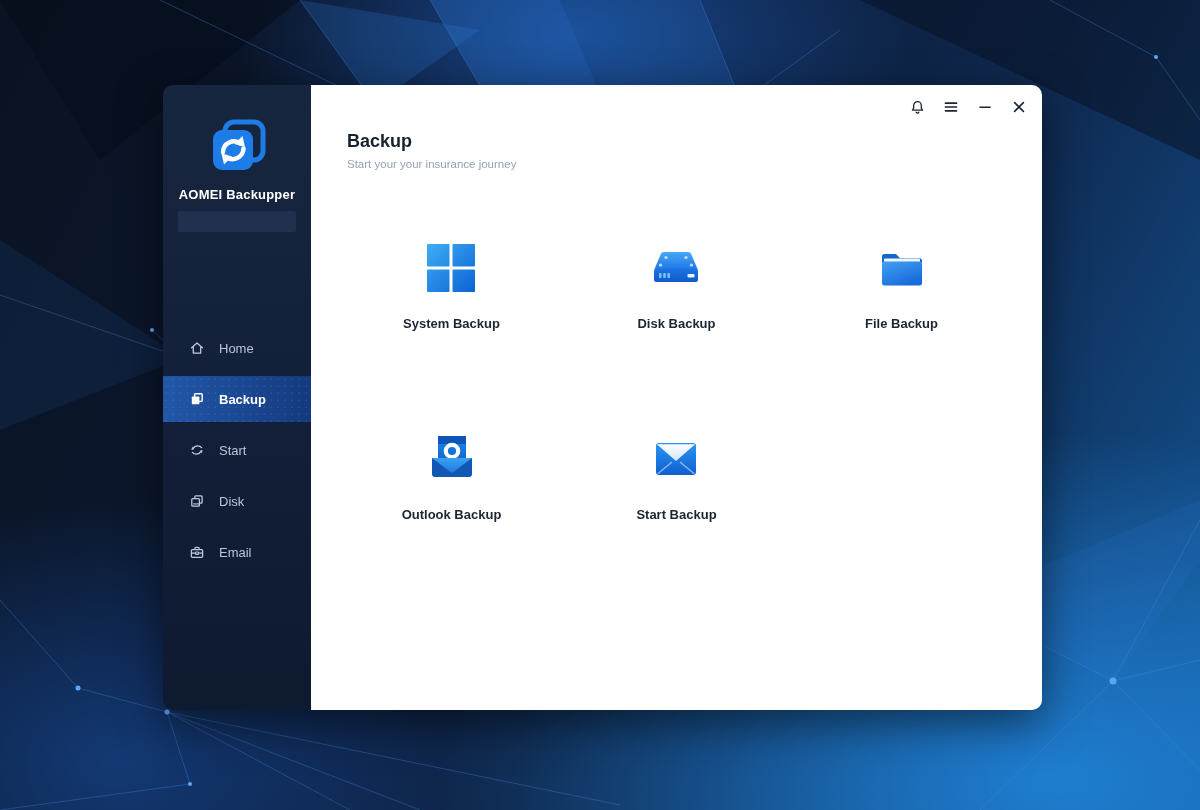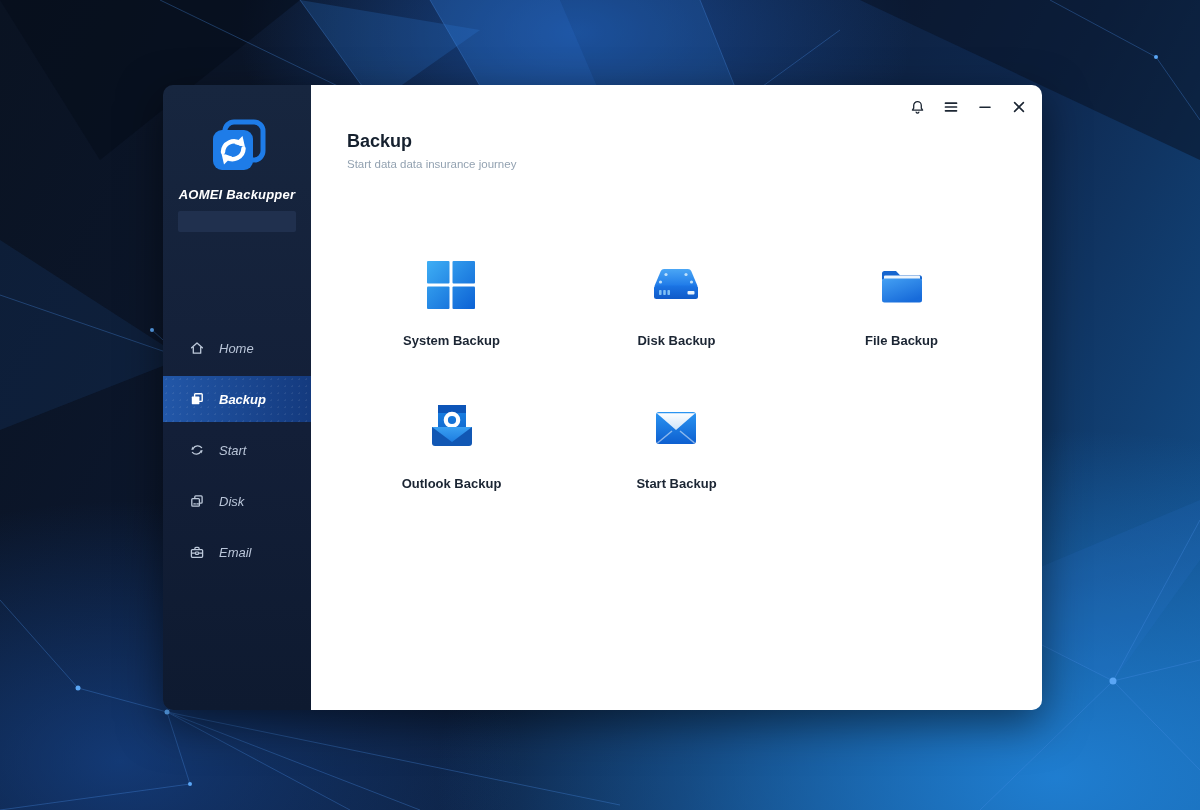--- a/index.html
+++ b/index.html
@@ -19,21 +19,21 @@
   .window {
     position:absolute; left:163px; top:85px; width:879px; height:625px;
     border-radius:10px; overflow:hidden; display:flex;
     box-shadow:0 14px 44px rgba(0,0,0,.5);
   }
 
   
   .sidebar {
     width:148px; flex:0 0 148px;
     background:linear-gradient(180deg,#17263f 0%, #131f38 55%, #0e1a30 100%);
-    display:flex; flex-direction:column; align-items:center;font-style:italic;
+    display:flex; flex-direction:column; align-items:center;
   }
   .logo-wrap { margin-top:33px; width:64px; height:56px; position:relative; }
   .app-name { margin-top:13px; color:#ffffff; font-size:13px; font-weight:bold; letter-spacing:.2px; }
   .edition-badge { margin-top:9px; width:118px; height:21px; background:#20304e; border-radius:2px; }
 
   .menu { margin-top:93px; width:100%; }
   .menu-item {
     height:46px; margin-bottom:5px; display:flex; align-items:center;
     padding-left:26px; gap:14px; cursor:pointer;
     color:#b9c5d8; font-size:13px;text-align:right;
@@ -53,22 +53,22 @@
   
   .content { flex:1; background:#ffffff; position:relative; }
   .titlebar { position:absolute; top:9px; right:10px; display:flex; gap:8px; }
   .tb-btn { width:26px; height:26px; display:flex; align-items:center; justify-content:center; cursor:pointer; border-radius:4px; }
 
   .header { padding:46px 0 0 36px; }
   .page-title { font-size:18px; font-weight:bold; color:#15202e; line-height:20px; }
   .page-subtitle { margin-top:7px; font-size:11.5px; color:#93a2b1; }
 
   .tiles {
-    position:absolute; left:28px; right:28px; top:172px;
-    display:grid; grid-template-columns:repeat(3,1fr); row-gap:52px;
+    position:absolute; left:28px; right:28px; top:155px;
+    display:grid; grid-template-columns:repeat(3,1fr); row-gap:100px;
     justify-items:center;
   }
   .tile { display:flex; flex-direction:column; align-items:center; cursor:pointer; }
   .tile-icon { width:56px; height:56px; }
   .tile-label { margin-top:20px; font-size:13px; font-weight:600; color:#1b2533; }
 </style>
 </head>
 <body>
 
 <svg class="mesh" width="1200" height="810" viewBox="0 0 1200 810">
@@ -195,21 +195,21 @@
       </div>
       <div class="tb-btn">
         <svg width="16" height="16" viewBox="0 0 16 16">
           <path d="M3.6 3.6 L12.4 12.4 M12.4 3.6 L3.6 12.4" stroke="#1c2633" stroke-width="1.6" stroke-linecap="round"></path>
         </svg>
       </div>
     </div>
 
     <div class="header">
       <div class="page-title">Backup</div>
-      <div class="page-subtitle">Start data data insurance journey</div>
+      <div class="page-subtitle">Start your your insurance journey</div>
     </div>
 
     <div class="tiles">
 
       <div class="tile">
         <svg class="tile-icon" viewBox="0 0 56 56">
           <defs>
             <linearGradient id="winG" x1="3" y1="3" x2="53" y2="53" gradientUnits="userSpaceOnUse">
               <stop offset="0" stop-color="#3fb0f5"></stop>
                 <stop offset="1" stop-color="#0b60d4"></stop>

